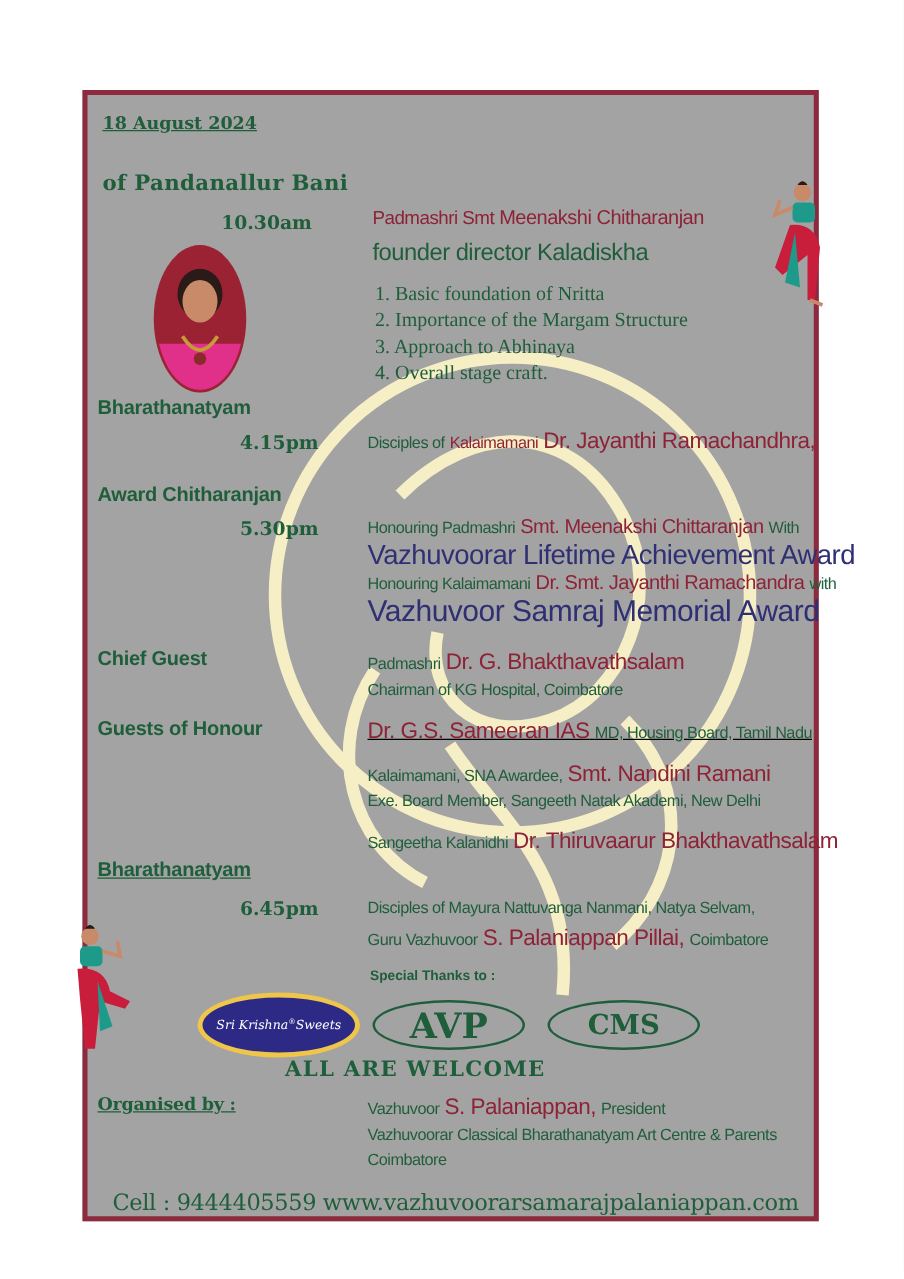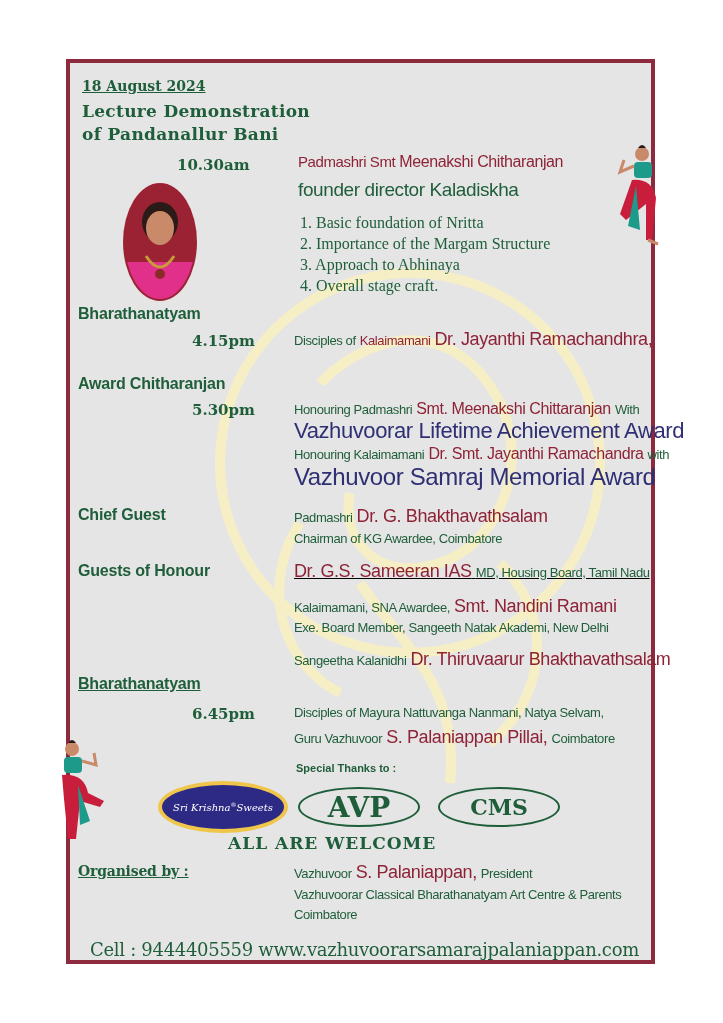--- a/index.html
+++ b/index.html
@@ -1,19 +1,19 @@
 <!DOCTYPE html>
 <html><head>
 <meta charset="utf-8">
 <style>
   html, body { margin:0; padding:0; background:#ffffff; }
   body { width:723px; height:1023px; position:relative; overflow:hidden; font-family:"Liberation Serif", serif; }
   .poster {
-    position:absolute; left:66px; top:59px; width:581px; height:897px;
-    background:#e5e5e5; border:4px solid #8e2a3e;
+    position:absolute; left:66px; top:72px; width:581px; height:897px;
+    background:#a3a3a3; border:4px solid #8e2a3e;
   }
   .watermark { position:absolute; left:130px; top:200px; width:420px; height:560px; }
   .abs { position:absolute; white-space:nowrap; }
   .g { color:#1f5e3a; }
   .r { color:#8e2236; }
   .b { color:#2f2f74; }
   .bold { font-weight:bold; }
   .sans { font-family:"Liberation Sans", sans-serif; }
   .cond { font-family:"Liberation Sans Narrow","Liberation Sans", sans-serif; letter-spacing:-0.4px; }
   .serifb { font-family:"DejaVu Serif", serif; }
@@ -36,21 +36,20 @@
     <g fill="none" stroke="#f6efc6" stroke-width="10">
       <circle cx="210" cy="200" r="190"></circle>
       <path d="M120 120 C180 60 260 60 300 140 C330 200 300 280 240 300 C180 320 140 280 150 230"></path>
       <path d="M160 320 C200 380 260 420 250 520"></path>
       <path d="M100 260 C60 320 80 400 140 430"></path>
       <path d="M300 300 C360 360 340 440 290 480"></path>
     </g>
   </svg>
 
   <div class="abs g bold serifb u" style="left:12px; top:15px; font-size:14px;">18 August 2024</div>
-  <div class="abs g bold serifb" style="left:12px; top:38px; font-size:17px; letter-spacing:0.3px;">Lecture Demonstration</div>
   <div class="abs g bold serifb" style="left:12px; top:61px; font-size:17px; letter-spacing:0.3px;">of Pandanallur Bani</div>
 
   <div class="abs time" style="left:107px; top:93px;">10.30am</div>
   <div class="abs" style="left:228px; top:90px;">
     <span class="r cond" style="font-size:15px;">Padmashri Smt</span>
     <span class="r cond" style="font-size:16px;">Meenakshi Chitharanjan</span>
   </div>
   <div class="abs g cond" style="left:228px; top:116px; font-size:19px;">founder director Kaladiskha</div>
 
   <svg class="abs" style="left:52px; top:119px;" width="76" height="120" viewBox="0 0 76 120">
@@ -95,21 +94,21 @@
     <span class="g sm">Honouring Kalaimamani</span>
     <span class="r" style="font-size:16px;">Dr. Smt. Jayanthi Ramachandra</span>
     <span class="g sm">with</span>
   </div>
 
   <div class="abs label" style="left:8px; top:443px;">Chief Guest</div>
   <div class="abs cond" style="left:224px; top:443px;">
     <span class="g sm">Padmashri</span>
     <span class="r" style="font-size:18px;">Dr. G. Bhakthavathsalam</span>
   </div>
-  <div class="abs g cond sm" style="left:224px; top:468px;">Chairman of KG Awardee, Coimbatore</div>
+  <div class="abs g cond sm" style="left:224px; top:468px;">Chairman of KG Hospital, Coimbatore</div>
 
   <div class="abs label" style="left:8px; top:499px;">Guests of Honour</div>
   <div class="abs cond" style="left:224px; top:498px;text-decoration:underline;">
     <span class="r" style="font-size:18px;">Dr. G.S. Sameeran IAS</span>
     <span class="g sm">MD, Housing Board, Tamil Nadu</span>
   </div>
   <div class="abs cond" style="left:224px; top:533px;">
     <span class="g sm">Kalaimamani, SNA Awardee,</span>
     <span class="r" style="font-size:18px;">Smt. Nandini Ramani</span>
   </div>

